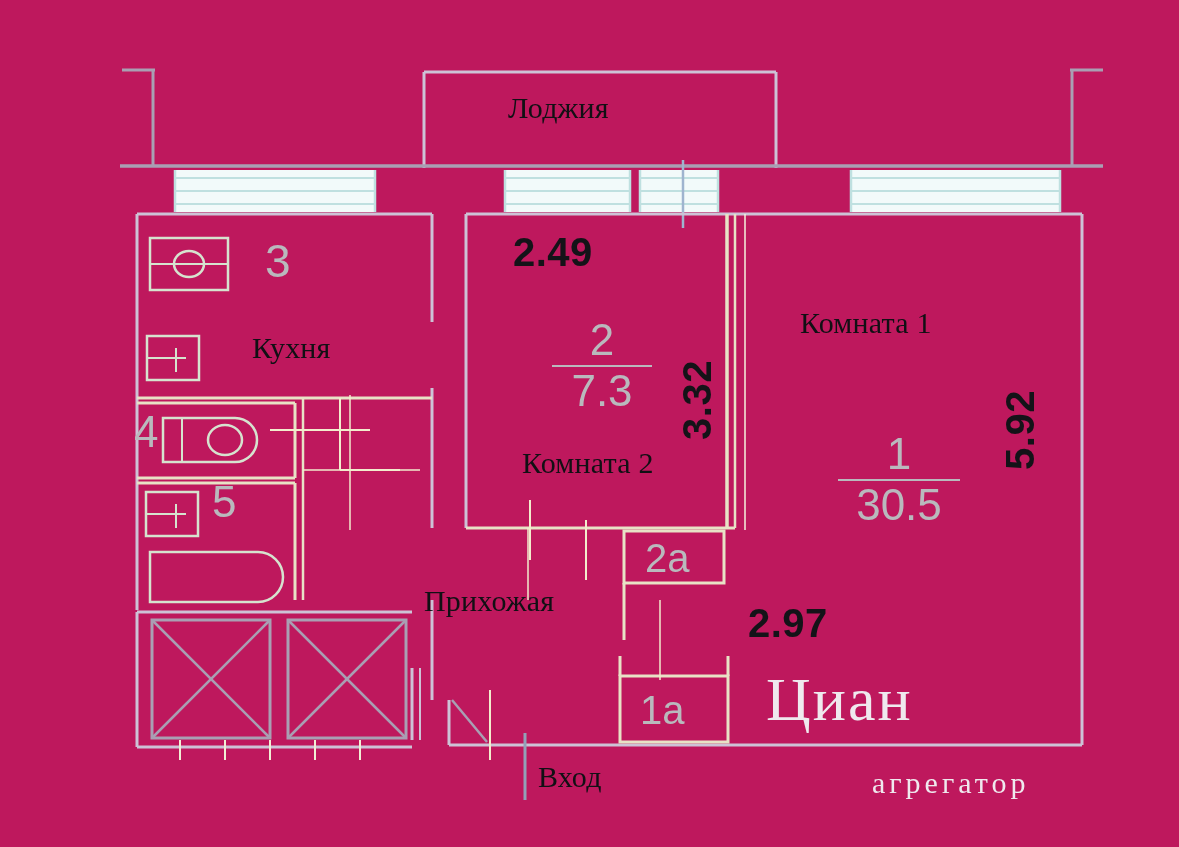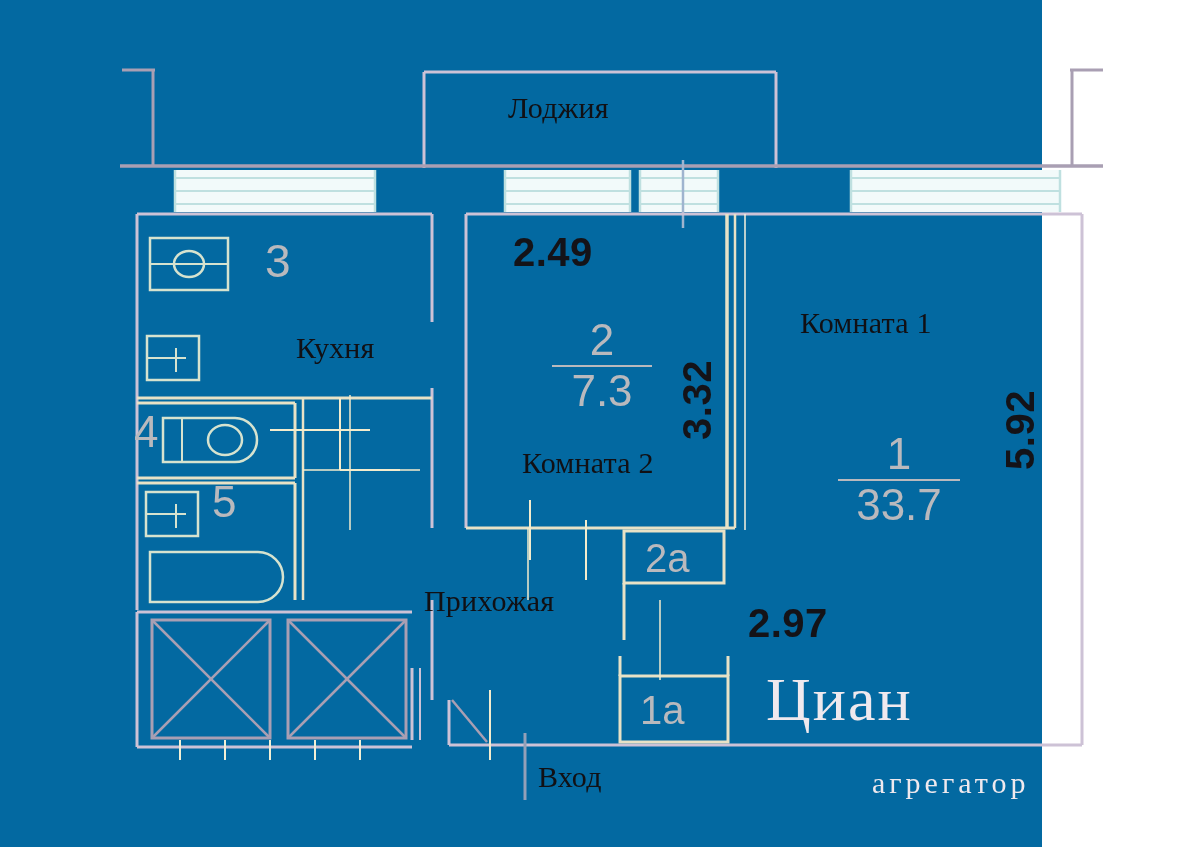--- a/index.html
+++ b/index.html
@@ -9,23 +9,23 @@
   }
   body {
     width: 1179px;
     height: 847px;
     font-family: "Liberation Serif", serif;
     overflow: hidden;
     position: relative;
   }
   #plan-root {
     position: relative;
-    width: 1042px;
+    width: 1179px;
     height: 847px;
-    background: #0369a1;
+    background: #be185d;
   }
   #plan-svg {
     position: absolute;
     left: 0;
     top: 0;
     width: 1179px;
     height: 847px;
   }
   .lbl {
     position: absolute;
@@ -298,21 +298,21 @@
       <path d="M 528 528 L 528 600" stroke="#f3eccd" stroke-width="2"></path>
       <path d="M 660 600 L 660 680" stroke="#f3eccd" stroke-width="2"></path>
       <path d="M 745 214 L 745 530" stroke="#f7f2dd" stroke-width="2"></path>
     </g>
 
   </svg>
 
   <div class="lbl room-name" style="left:508px; top:93px;">Лоджия</div>
 
   <div class="lbl tech tech-big" style="left:265px; top:238px;">3</div>
-  <div class="lbl room-name" style="left:252px; top:333px;margin-left:44px;">Кухня</div>
+  <div class="lbl room-name" style="left:252px; top:333px;">Кухня</div>
 
   <div class="lbl tech tech-num" style="left:134px; top:410px;">4</div>
 
   <div class="lbl tech tech-num" style="left:212px; top:480px;">5</div>
 
   <div class="lbl dim" style="left:513px; top:232px;">2.49</div>
 
   <div class="frac" style="left:548px; top:318px; width:108px;">
     <span class="num">2</span>
     <span class="bar" style="width:100px;"></span>
@@ -321,21 +321,21 @@
 
   <div class="lbl dim dim-vert" style="left:637px; top:380px; width:120px; text-align:center;">3.32</div>
 
   <div class="lbl room-name" style="left:522px; top:448px;">Комната 2</div>
 
   <div class="lbl room-name" style="left:800px; top:308px;">Комната 1</div>
 
   <div class="frac" style="left:834px; top:432px; width:130px;">
     <span class="num">1</span>
     <span class="bar" style="width:122px;"></span>
-    <span class="den">33.7</span>
+    <span class="den">30.5</span>
   </div>
 
   <div class="lbl dim dim-vert" style="left:950px; top:410px; width:140px; text-align:center;">5.92</div>
 
   <div class="lbl tech tech-closet" style="left:645px; top:538px;">2а</div>
 
   <div class="lbl room-name" style="left:424px; top:586px;">Прихожая</div>
 
   <div class="lbl dim" style="left:748px; top:603px;">2.97</div>
 

